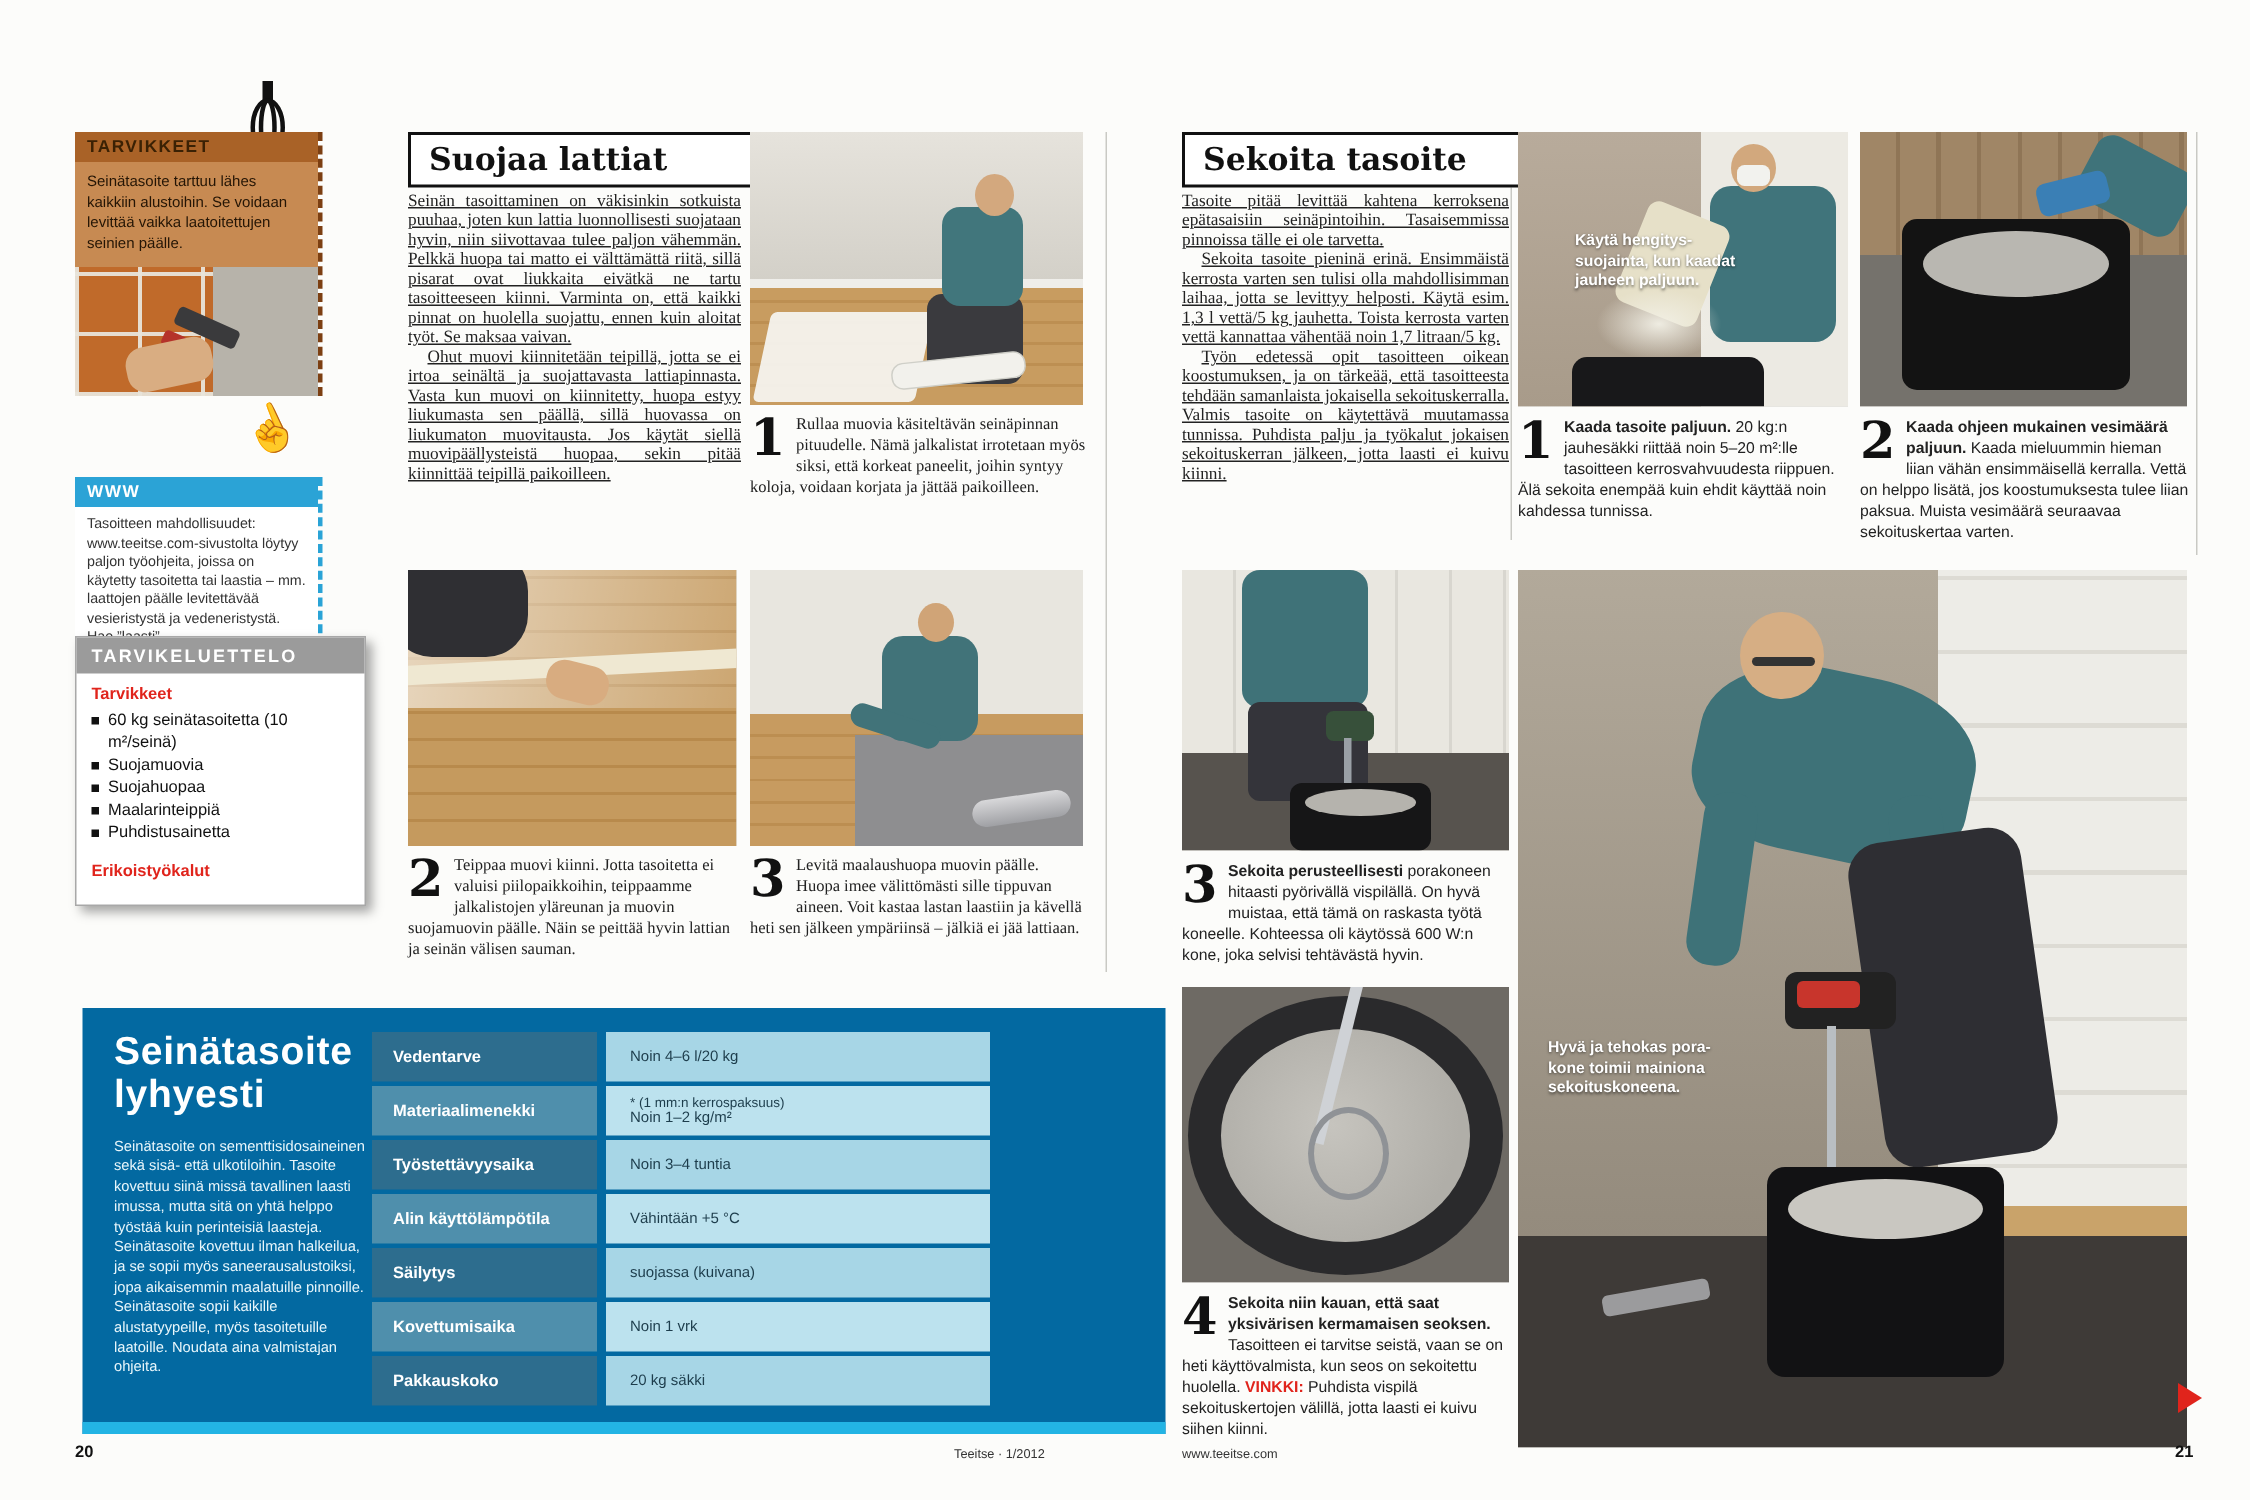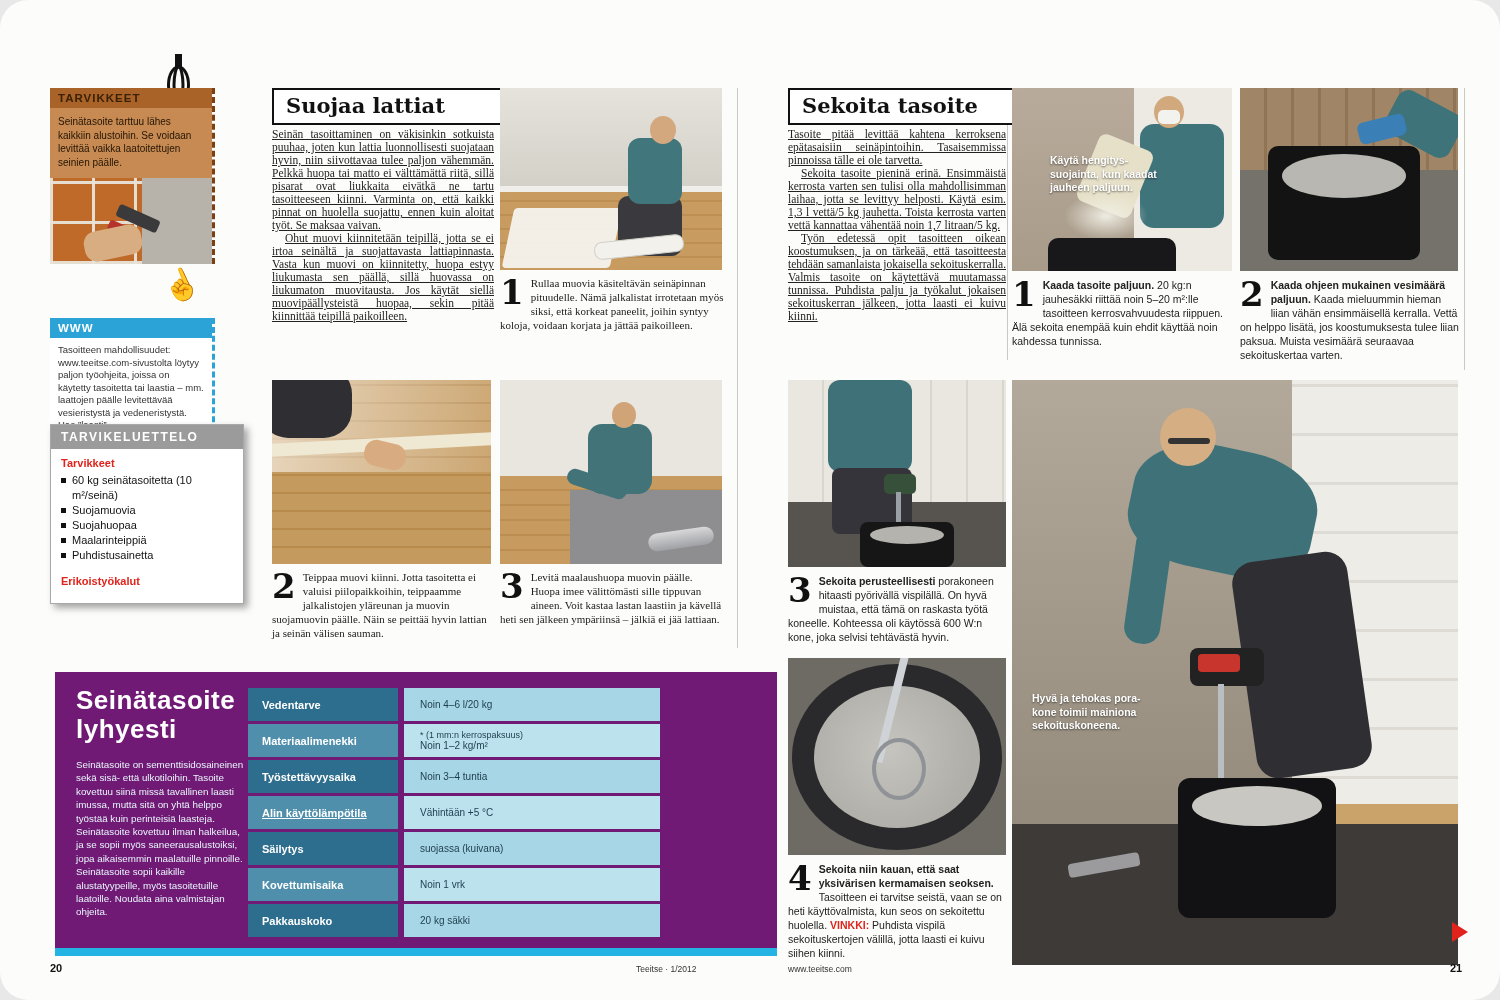--- a/index.html
+++ b/index.html
@@ -1,17 +1,17 @@
 <!DOCTYPE html>
 <html><head>
 <meta charset="utf-8">
 <style>
   html,body{margin:0;padding:0;background:#e8e8e8;}
   .spread{position:relative;width:1500px;height:1000px;background:#fcfcfa;overflow:hidden;
-          font-family:"Liberation Sans",sans-serif;color:#1c1c1c;border-radius:28px;}
+          font-family:"Liberation Sans",sans-serif;color:#1c1c1c;}
   .abs{position:absolute;}
   .rule{position:absolute;width:1px;background:#c9c9c4;}
 
   
   .sb-box{position:absolute;left:50px;width:162px;}
   .sb-head{font-weight:bold;font-size:11.5px;letter-spacing:1px;padding:4px 8px;color:#fff;}
   .tarv-head{background:#a96227;color:#3a2104;}
   .tarv-body{background:#c78a52;color:#241505;font-size:10px;line-height:13.5px;padding:7px 8px 9px;}
   .tarv-wrap{border-right:3px dashed #7c3f12;}
   .www-wrap{border-right:3px dashed #2aa3d6;}
@@ -40,21 +40,21 @@
   .step .tip{color:#e0241c;font-weight:bold;}
   .serifstep{font-family:"Liberation Serif",serif;font-size:11px;}
 
   
   .ph{position:absolute;overflow:hidden;background:#cfcdc6;}
   .ph div{position:absolute;}
   .cap{position:absolute;color:#fff;font-weight:bold;font-size:10.5px;line-height:13.5px;
        white-space:pre-line;text-shadow:0 1px 2px rgba(0,0,0,.55);}
 
   
-  .infobox{position:absolute;left:55px;top:672px;width:722px;height:284px;background:#701a75;}
+  .infobox{position:absolute;left:55px;top:672px;width:722px;height:284px;background:#0369a1;}
   .ib-title{position:absolute;left:21px;top:14px;color:#fff;font-weight:bold;font-size:26px;line-height:29px;
             white-space:pre-line;letter-spacing:.5px;}
   .ib-body{position:absolute;left:21px;top:86px;width:168px;color:#e8f6fb;font-size:9.8px;line-height:13.4px;}
   .ib-strip{position:absolute;left:0;bottom:0;width:100%;height:8px;background:#23b4e4;}
   .trow{position:absolute;left:193px;height:33px;}
   .tlabel{position:absolute;left:0;top:0;width:150px;height:33px;color:#fff;font-weight:bold;font-size:11px;
           display:flex;align-items:center;padding-left:14px;box-sizing:border-box;}
   .tval{position:absolute;left:156px;top:0;width:256px;height:33px;font-size:10px;color:#1d3d4c;
         display:flex;flex-direction:column;justify-content:center;padding-left:16px;box-sizing:border-box;}
   .tnote{font-size:9px;color:#1d3d4c;}
@@ -184,21 +184,21 @@
       <div class="tval" style="background:#bce2ee;">
         <span class="tnote">* (1 mm:n kerrospaksuus)</span>
         <span>Noin 1–2 kg/m²</span>
       </div>
     </div>
     <div class="trow" style="top:88px;">
       <div class="tlabel" style="background:#2d6d8e;">Työstettävyysaika</div>
       <div class="tval" style="background:#a7d6e6;">Noin 3–4 tuntia</div>
     </div>
     <div class="trow" style="top:124px;">
-      <div class="tlabel" style="background:#4f8fac;text-decoration:underline;">Alin käyttölämpötila</div>
+      <div class="tlabel" style="background:#4f8fac;">Alin käyttölämpötila</div>
       <div class="tval" style="background:#bce2ee;">Vähintään +5 °C</div>
     </div>
     <div class="trow" style="top:160px;">
       <div class="tlabel" style="background:#2d6d8e;">Säilytys</div>
       <div class="tval" style="background:#a7d6e6;">suojassa (kuivana)</div>
     </div>
     <div class="trow" style="top:196px;">
       <div class="tlabel" style="background:#4f8fac;">Kovettumisaika</div>
       <div class="tval" style="background:#bce2ee;">Noin 1 vrk</div>
     </div>

